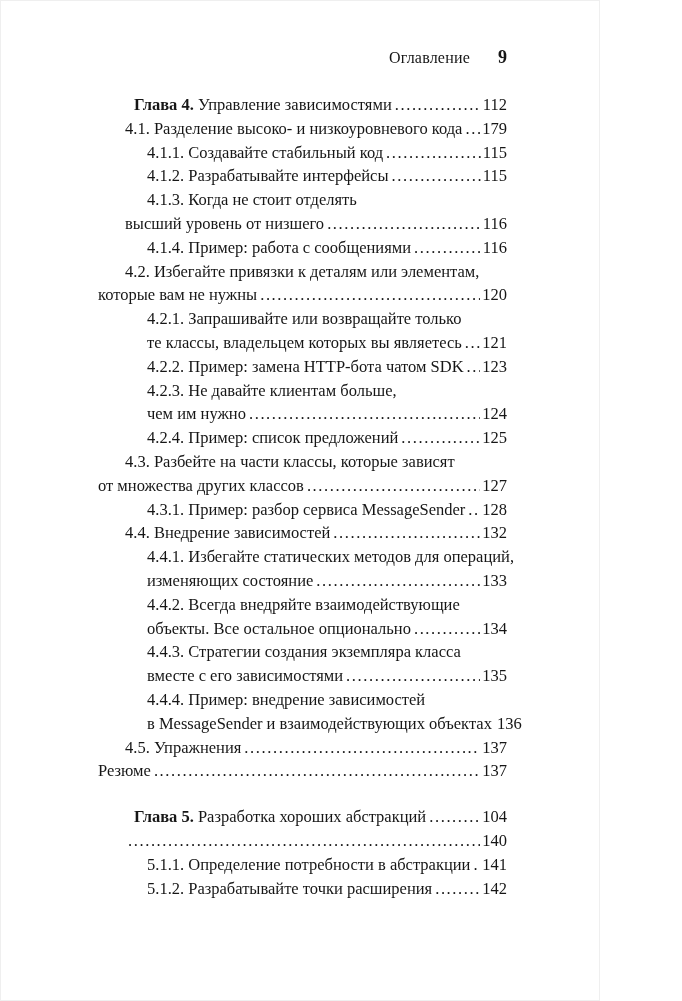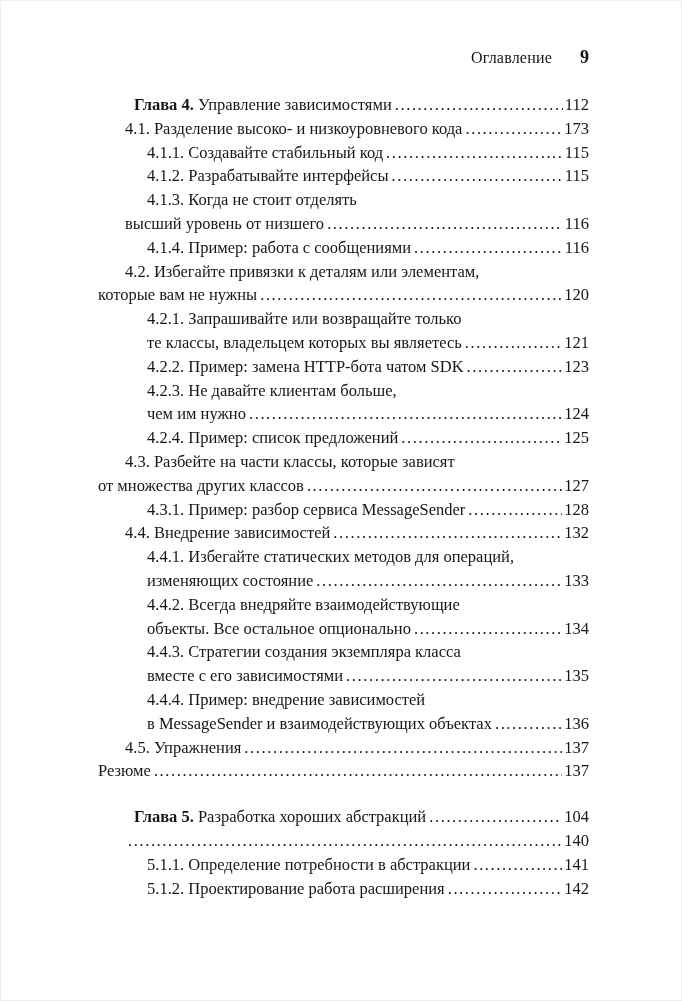--- a/index.html
+++ b/index.html
@@ -5,21 +5,21 @@
   * { margin: 0; padding: 0; box-sizing: border-box; }
   html, body { background: #ffffff; }
   body {
     width: 682px;
     height: 1001px;
     overflow: hidden;
     font-family: "Liberation Serif", "DejaVu Serif", serif;
     color: #161616;
   }
   .page {
-    width: 682px;
+    width: 600px;
     height: 1001px;
     background: #ffffff;
     border: 1px solid #efefef;
     padding: 46px 92px 6px 97px;
   }
   .running-head {
     display: flex;
     justify-content: flex-end;
     align-items: baseline;
     gap: 28px;
@@ -68,21 +68,21 @@
           <span class="chapter-prefix">Глава 4.</span>
           <span class="toc-text"> Управление зависимостями</span>
           <span class="dot-leader"></span>
           <span class="page-num">112</span>
         </div>
       </div>
       <div class="toc-entry">
         <div class="toc-line indent-1">
           <span class="toc-text">4.1. Разделение высоко- и низкоуровневого кода</span>
           <span class="dot-leader"></span>
-          <span class="page-num">173</span>
+          <span class="page-num">179</span>
         </div>
       </div>
       <div class="toc-entry">
         <div class="toc-line indent-2">
           <span class="toc-text">4.1.1. Создавайте стабильный код</span>
           <span class="dot-leader"></span>
           <span class="page-num">115</span>
         </div>
       </div>
       <div class="toc-entry">
@@ -247,19 +247,19 @@
       </div>
       <div class="toc-entry">
         <div class="toc-line indent-2">
           <span class="toc-text">5.1.1. Определение потребности в абстракции</span>
           <span class="dot-leader"></span>
           <span class="page-num">141</span>
         </div>
       </div>
       <div class="toc-entry">
         <div class="toc-line indent-2">
-          <span class="toc-text">5.1.2. Проектирование работа расширения</span>
+          <span class="toc-text">5.1.2. Разрабатывайте точки расширения</span>
           <span class="dot-leader"></span>
           <span class="page-num">142</span>
         </div>
       </div>
     </div>
 </div>
 
 </body></html>

